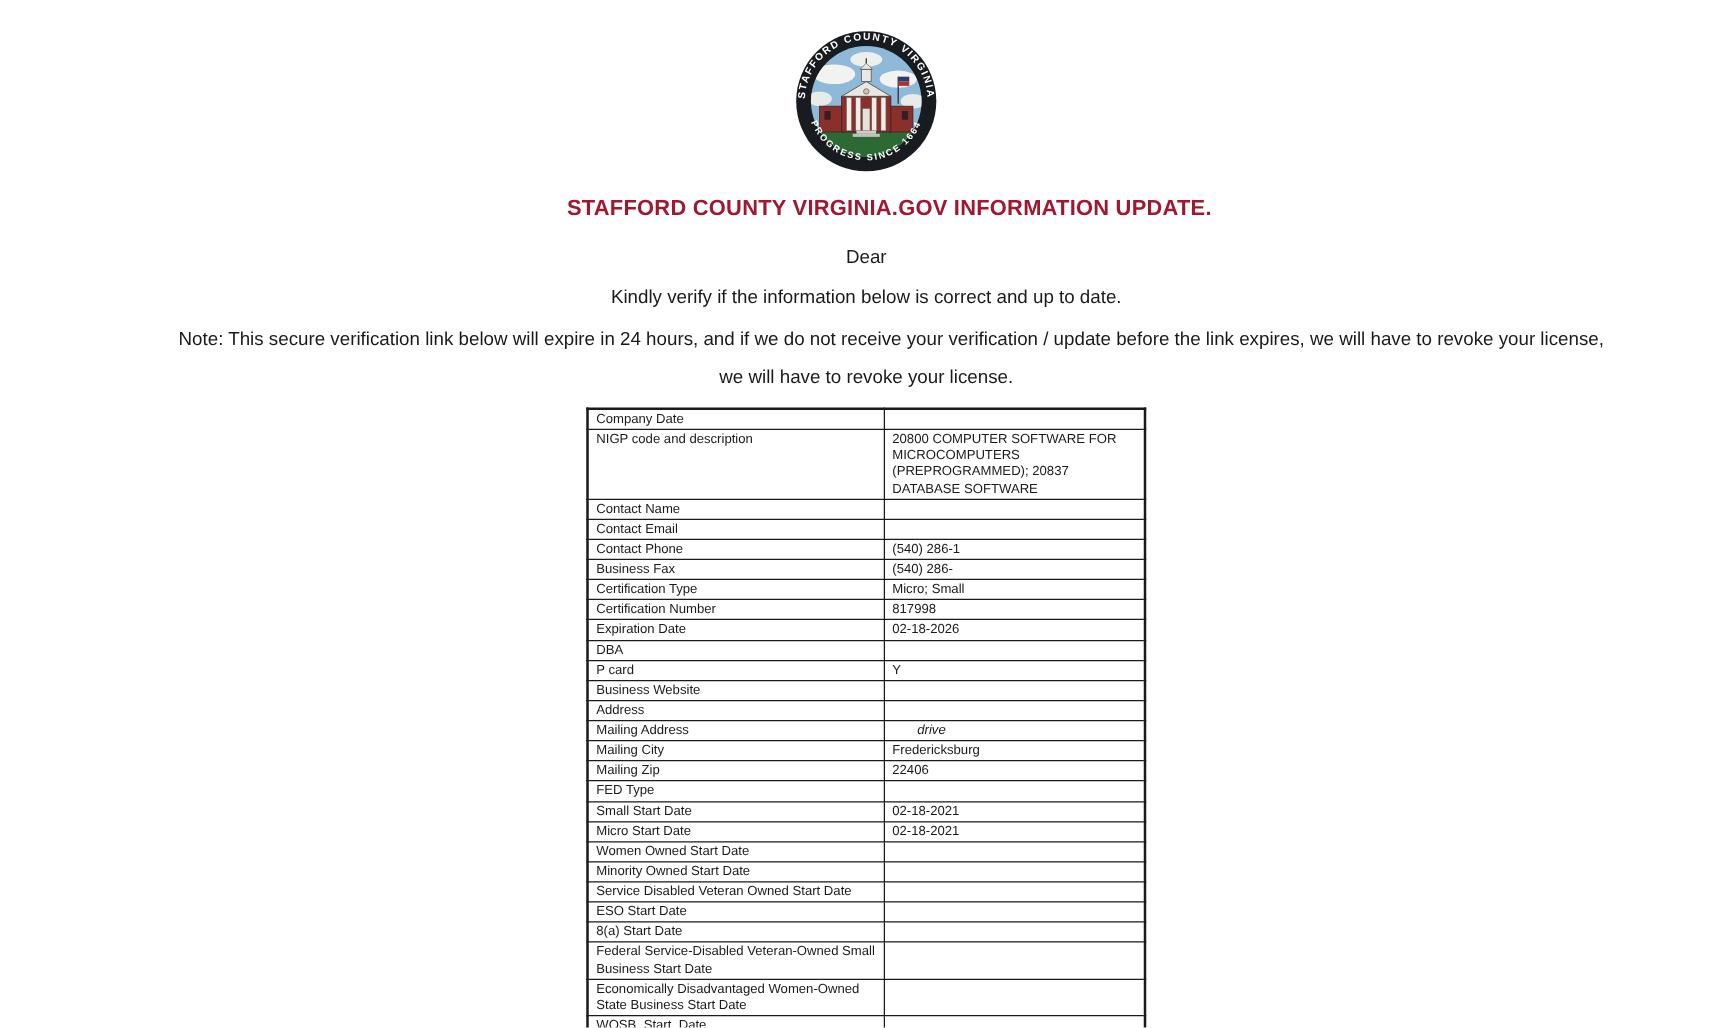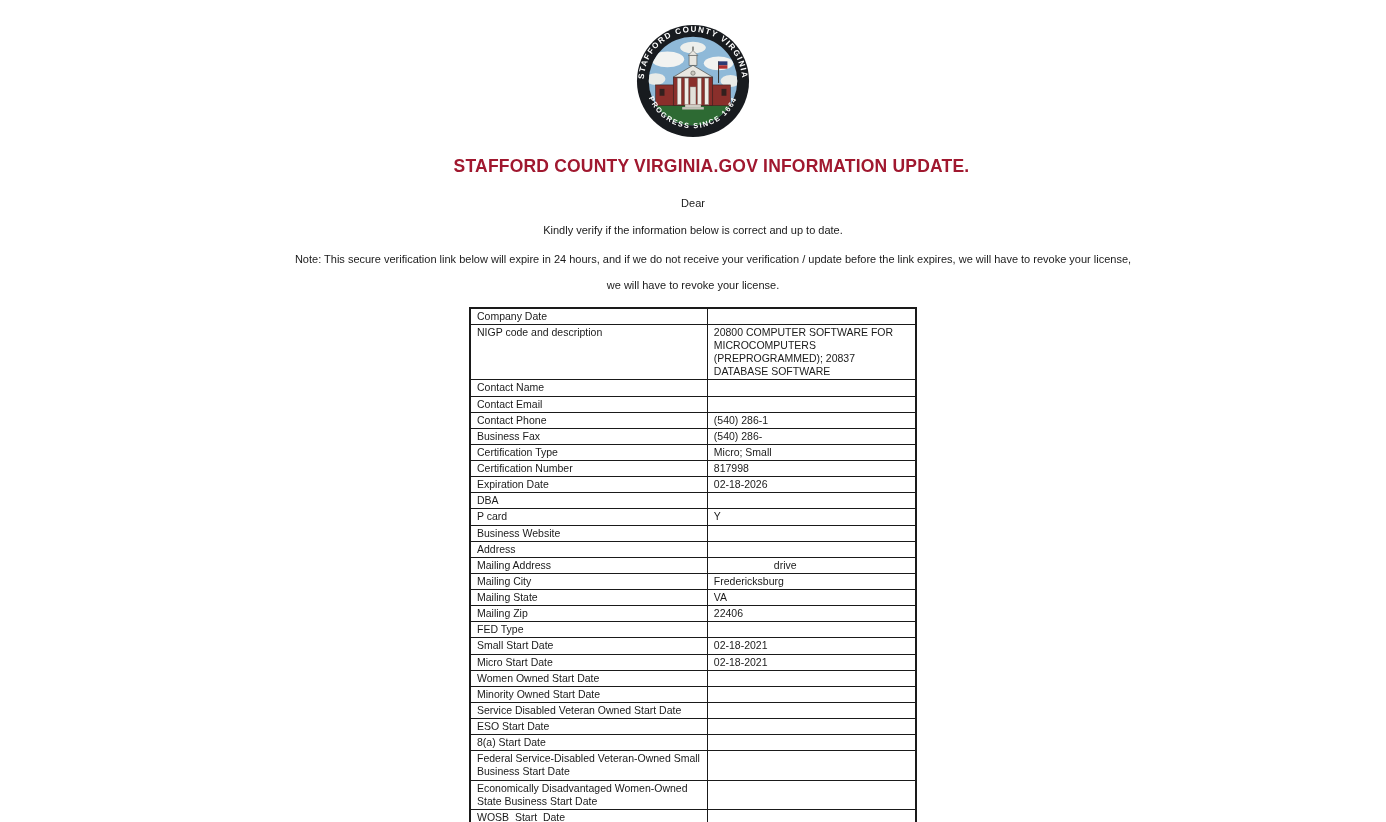--- a/index.html
+++ b/index.html
@@ -29,21 +29,21 @@
     text-align:center;
     margin-top:16px;
     font-size:17.5px;
     font-weight:bold;
     letter-spacing:.2px;
     color:var(--heading-red);
     padding-left:37px;
   }
 
   
-  .intro{text-align:center;font-size:11px;line-height:1.2;}
+  .intro{text-align:center;font-size:15px;line-height:1.2;}
   .intro .greeting{margin-top:20px;}
   .intro .line{margin-top:14px;}
   .intro .note{margin-top:16px;padding-left:40px;}
   .intro .note2{margin-top:12px;}
 
   
   table.info-table{
     width:448px;
     margin:15px auto 0 auto;
     border-collapse:collapse;
@@ -54,21 +54,21 @@
   table.info-table td{
     border:1px solid var(--table-border);
     padding:1px 6px;
     height:14px;
     line-height:1.25;
     vertical-align:top;
     overflow:hidden;
   }
   td.label-cell{width:232px;}
   td.value-cell{width:204px;}
-  td.value-cell.indent{padding-left:66px;}
+  td.value-cell.indent{padding-left:26px;font-style:italic;}
 </style>
 </head>
 <body>
 
 <div class="page">
 
   <div class="seal-wrap">
     <svg width="118" height="118" viewBox="0 0 120 120">
       <defs>
         <clipPath id="innerClip">
@@ -193,24 +193,20 @@
         </tr>
         <tr>
           <td class="label-cell">Mailing Address</td>
           <td class="value-cell indent">drive</td>
         </tr>
         <tr>
           <td class="label-cell">Mailing City</td>
           <td class="value-cell">Fredericksburg</td>
         </tr>
         <tr>
-          <td class="label-cell">Mailing State</td>
-          <td class="value-cell">VA</td>
-        </tr>
-        <tr>
           <td class="label-cell">Mailing Zip</td>
           <td class="value-cell">22406</td>
         </tr>
         <tr>
           <td class="label-cell">FED Type</td>
           <td class="value-cell"></td>
         </tr>
         <tr>
           <td class="label-cell">Small Start Date</td>
           <td class="value-cell">02-18-2021</td>

